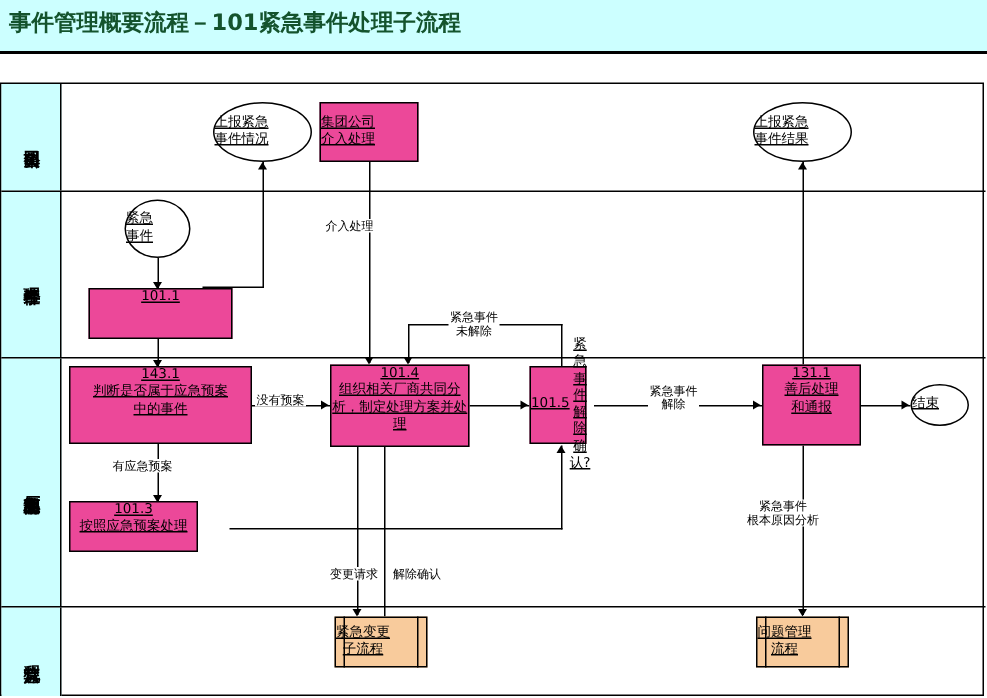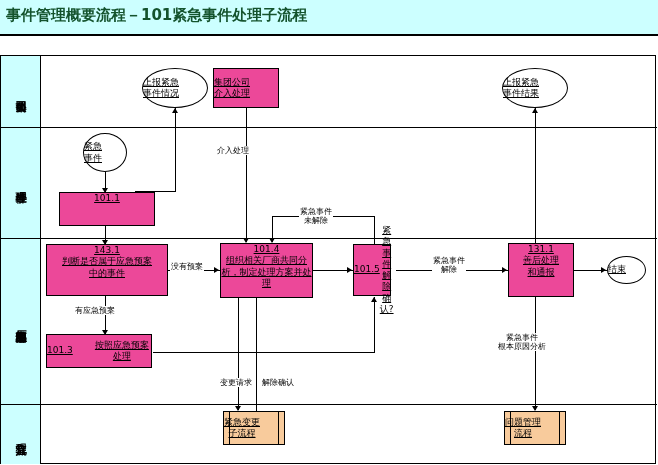--- a/index.html
+++ b/index.html
@@ -140,21 +140,21 @@
 
   <div class="node box" style="left:59px;top:192px;width:96px;height:34px;flex-direction:column;">
     <span class="num">101.1</span>
   </div>
 
   <div class="node box" style="left:46px;top:244px;width:122px;height:52px;flex-direction:column;">
     <span class="num">143.1</span>
     <span class="ttl">判断是否属于应急预案<br>中的事件</span>
   </div>
 
-  <div class="node box" style="left:46px;top:334px;width:106px;height:34px;flex-direction:row;gap:20px;">
+  <div class="node box" style="left:46px;top:334px;width:86px;height:34px;flex-direction:column;">
     <span class="num">101.3</span>
     <span class="ttl">按照应急预案处理</span>
   </div>
 
   <div class="node box" style="left:220px;top:243px;width:93px;height:55px;flex-direction:column;">
     <span class="num">101.4</span>
     <span class="ttl">组织相关厂商共同分<br>析，制定处理方案并处<br>理</span>
   </div>
 
   <div class="node box" style="left:353px;top:244px;width:38px;height:52px;">

